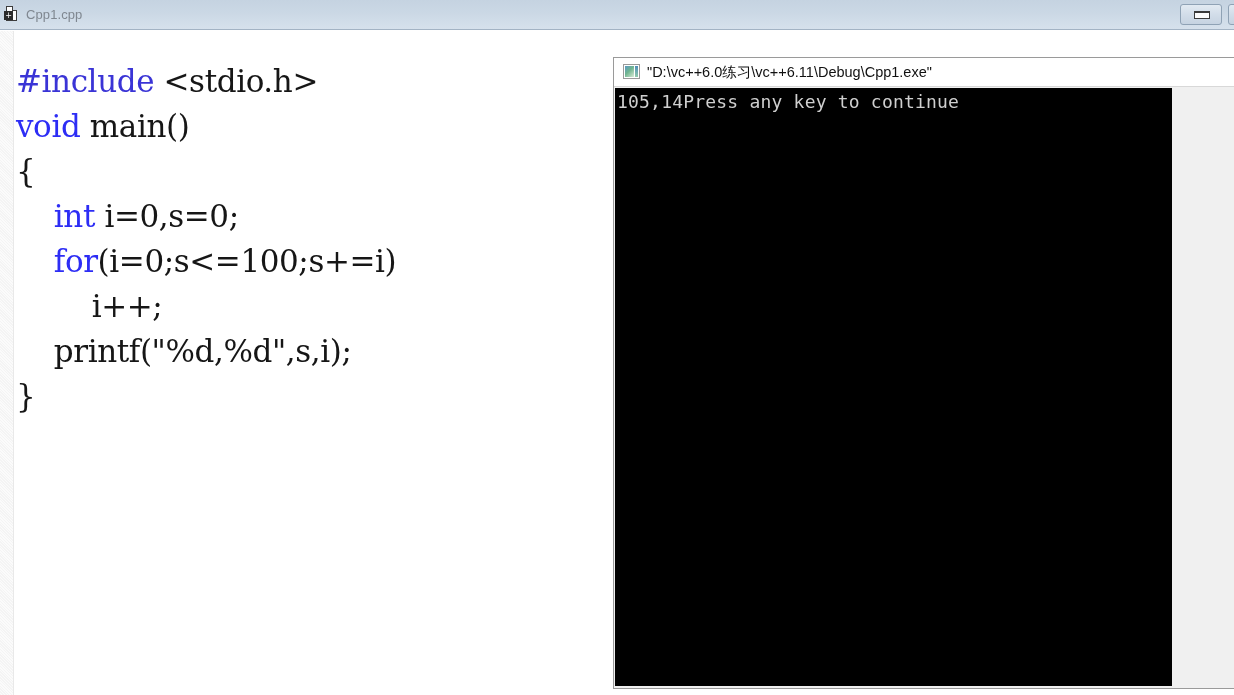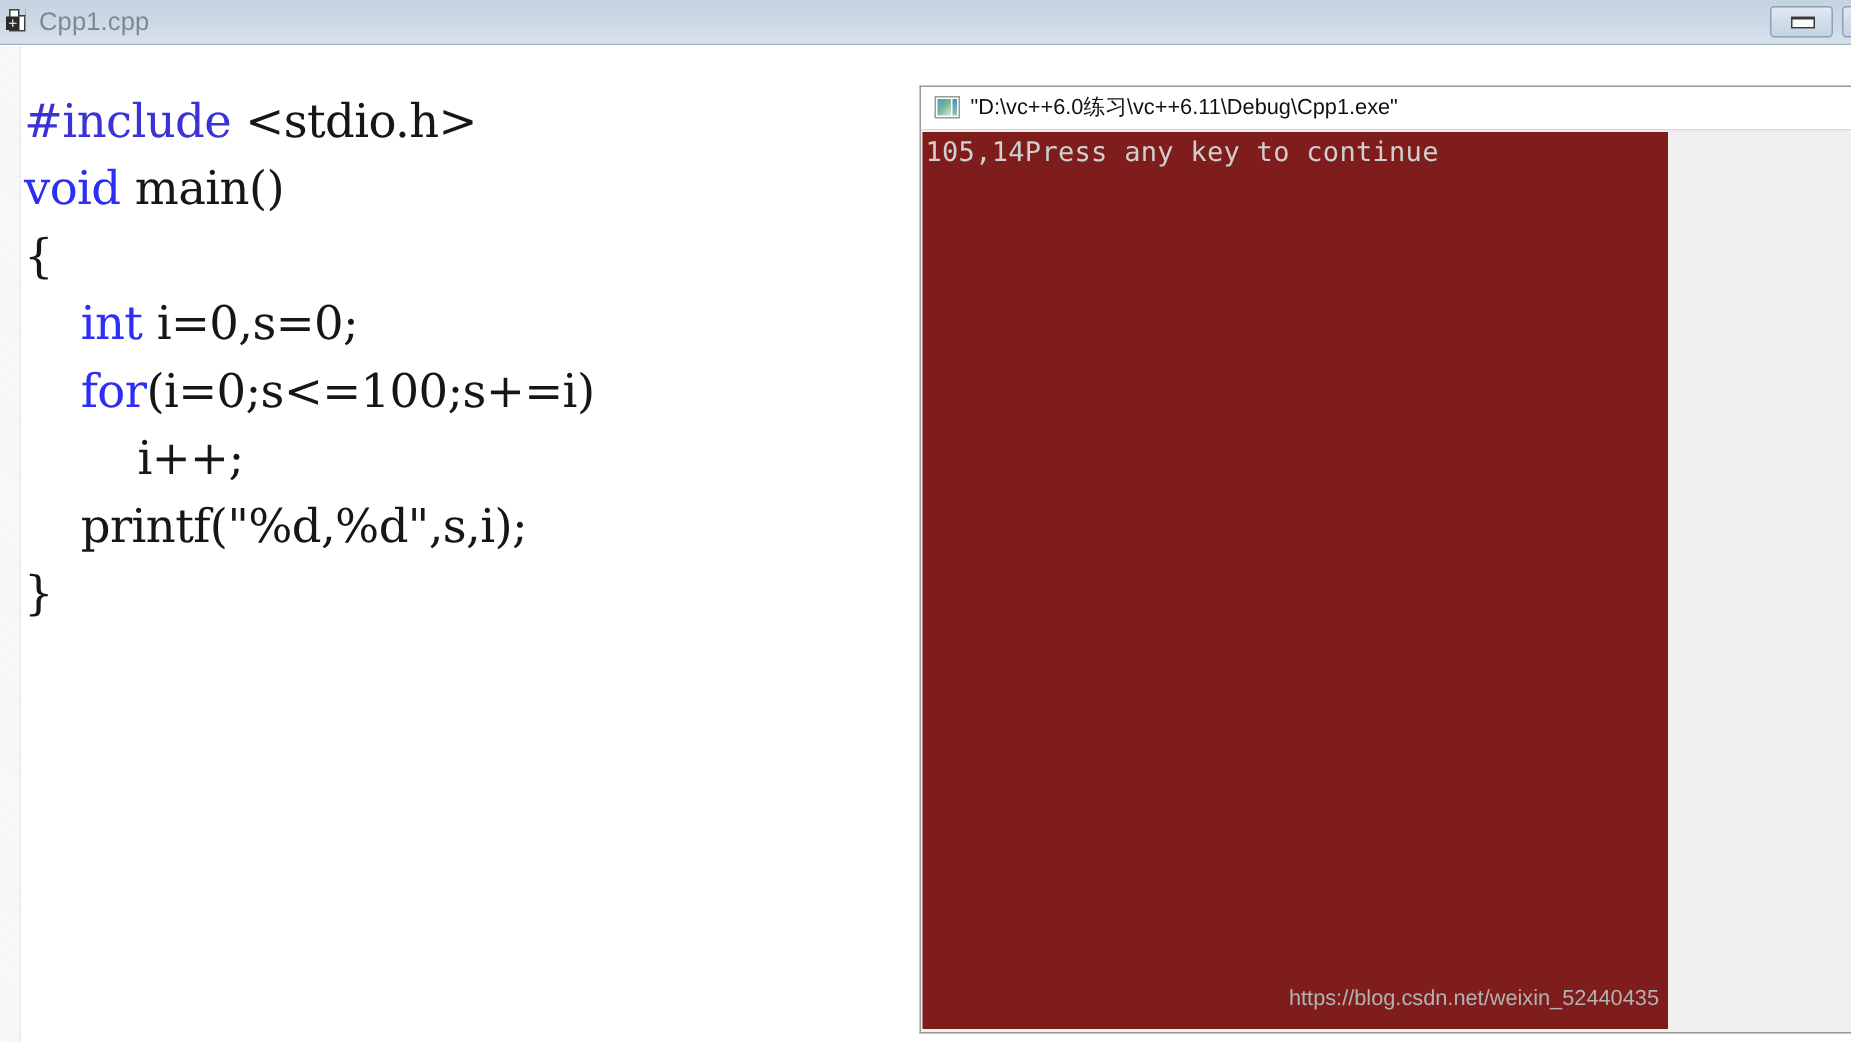--- a/index.html
+++ b/index.html
@@ -61,21 +61,21 @@
     font-size: 8px;
     line-height: 9px;
     text-align: center;
     font-family: "DejaVu Sans", sans-serif;
   }
   .titlebar-text {
     position: absolute;
     left: 26px; top: 0;
     height: 29px;
     line-height: 29px;
-    font-size: 17px;
+    font-size: 13px;
     color: #7f8790;
     letter-spacing: 0.1px;
     white-space: nowrap;
   }
   .winbtn {
     position: absolute;
     top: 4px;
     width: 42px;
     height: 21px;
     background: linear-gradient(to bottom, #e2eaf2 0%, #d2dde9 50%, #c6d3e1 100%);
@@ -176,23 +176,23 @@
     left: 33px; top: 0;
     height: 28px;
     line-height: 28px;
     font-size: 14.5px;
     color: #101010;
     white-space: nowrap;
   }
   .console-body {
     position: absolute;
     left: 1px; top: 30px;
-    width: 497px;
+    width: 557px;
     height: 598px;
-    background: #7f1d1d;
+    background: #000000;
     overflow: hidden;
   }
   .console-line {
     position: absolute;
     left: 2px; top: 2px;
     font-family: "DejaVu Sans Mono", monospace;
     font-size: 18px;
     line-height: 24px;
     color: #cfcfcf;
     white-space: pre;
@@ -240,17 +240,16 @@
   <div class="console">
     <div class="console-titlebar">
       <div class="console-icon">
         <div class="console-icon-inner"></div>
         <div class="console-icon-bar"></div>
       </div>
       <div class="console-title-text">"D:\vc++6.0练习\vc++6.11\Debug\Cpp1.exe"</div>
     </div>
     <div class="console-body">
       <div class="console-line">105,14Press any key to continue</div>
-      <div class="watermark">https://blog.csdn.net/weixin_52440435</div>
     </div>
   </div>
 
 </div>
 
 </body></html>

